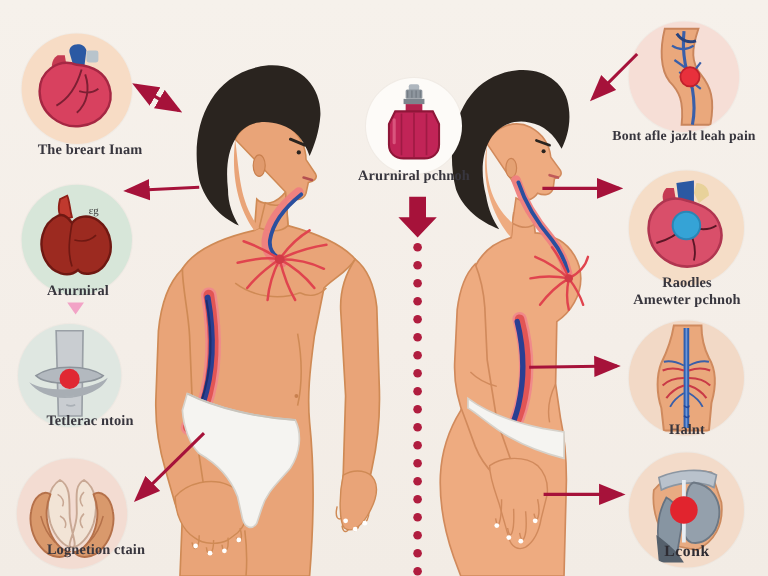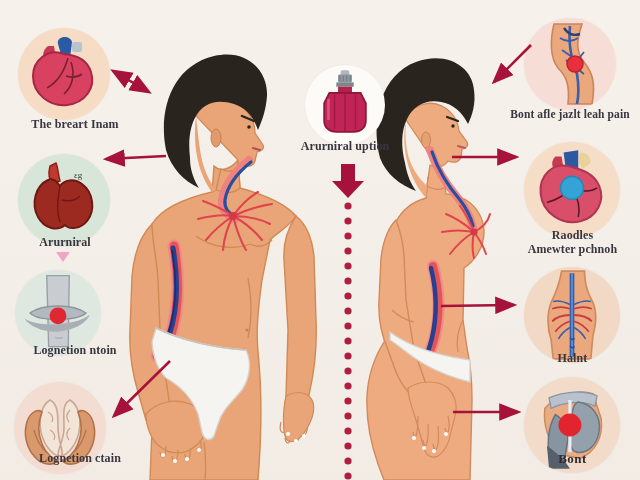--- a/index.html
+++ b/index.html
@@ -196,21 +196,21 @@
 
   <div class="circle" style="left:15px;top:270px;width:86px;height:86px;background:#dfe7e1">
     <svg viewBox="0 0 92 92">
       <path d="M34,6 L58,6 L57,82 L36,82 Z" fill="#c9cdd1" stroke="#9aa0a6" stroke-width="1.5"></path>
       <path d="M16,46 C30,36 62,36 76,46 C68,54 26,56 16,46 Z" fill="#b3b9bf" stroke="#8d949b" stroke-width="1.4"></path>
       <path d="M10,52 C26,62 64,60 80,48 C76,58 60,66 42,66 C28,66 16,60 10,52 Z" fill="#a8aeb4"></path>
       <circle cx="46" cy="49" r="9" fill="#e02833"></circle>
       <path d="M42,64 C46,66 50,64 50,64 M43,72 C47,74 51,72 51,72" fill="none" stroke="#aab0b6" stroke-width="1.4"></path>
     </svg>
   </div>
-  <div class="lbl" style="left:0px;top:344px;width:150px">Lognetion ntoin</div>
+  <div class="lbl" style="left:0px;top:344px;width:150px">Tetlerac ntoin</div>
 
   <div class="circle" style="left:14px;top:382px;width:92px;height:92px;background:#f3dcd2">
     <svg viewBox="0 0 92 92">
       <path d="M36,18 C26,24 24,40 28,54 C32,66 40,74 46,74 C52,74 44,60 44,46 C44,32 44,22 36,18 Z M56,18 C66,24 68,40 64,54 C60,66 52,74 46,74 C40,74 50,60 50,46 C50,32 48,22 56,18 Z" fill="#f2e4d6" stroke="#c8a894" stroke-width="1.6"></path>
       <path d="M34,30 C38,32 40,36 38,40 M56,28 C52,32 52,36 55,40 M36,48 C40,50 42,54 40,58 M56,46 C52,50 52,54 55,58" fill="none" stroke="#c8a894" stroke-width="1.3"></path>
       <path d="M12,44 C14,32 22,26 28,30 C24,40 24,52 28,62 C32,72 40,78 44,78 C40,84 28,84 20,74 C13,66 10,54 12,44 Z" fill="#d9996c" stroke="#b5714a" stroke-width="1.6"></path>
       <path d="M80,44 C78,32 70,26 64,30 C68,40 68,52 64,62 C60,72 52,78 48,78 C52,84 64,84 72,74 C79,66 82,54 80,44 Z" fill="#d9996c" stroke="#b5714a" stroke-width="1.6"></path>
       <path d="M20,48 C22,56 26,64 32,70 M72,48 C70,56 66,64 60,70" fill="none" stroke="#b5714a" stroke-width="1.2"></path>
     </svg>
   </div>
@@ -221,21 +221,21 @@
       <rect x="41" y="6" width="10" height="6" rx="2" fill="#aeb6be"></rect>
       <rect x="38" y="11" width="16" height="9" rx="1.5" fill="#8e969e"></rect>
       <path d="M40,12 L40,19 M44,12 L44,19 M48,12 L48,19 M52,12 L52,19" stroke="#6e767e" stroke-width="1"></path>
       <rect x="36" y="20" width="20" height="5" fill="#7d858d"></rect>
       <rect x="38" y="25" width="16" height="7" fill="#b2234e"></rect>
       <path d="M28,32 L64,32 L70,44 L70,64 C70,72 64,77 56,77 L36,77 C28,77 22,72 22,64 L22,44 Z" fill="#c12457" stroke="#8e1638" stroke-width="2"></path>
       <path d="M34,34 L34,74 M46,33 L46,76 M58,34 L58,74" stroke="#a01a44" stroke-width="1.6"></path>
       <path d="M27,40 L27,62" stroke="#d9557d" stroke-width="3" stroke-linecap="round"></path>
     </svg>
   </div>
-  <div class="lbl" style="left:275px;top:140px;width:140px">Arurniral uption</div>
+  <div class="lbl" style="left:275px;top:140px;width:140px">Arurniral pchnoh</div>
 
   <div class="circle" style="left:524px;top:18px;width:92px;height:92px;background:#f6ded6">
     <svg viewBox="0 0 92 92">
       <path d="M30,6 L58,6 C52,24 52,34 60,44 C68,54 72,64 68,86 L44,86 C46,66 42,58 34,50 C26,40 26,22 30,6 Z" fill="#eaa87c" stroke="#c9855c" stroke-width="1.6"></path>
       <path d="M46,8 C44,28 48,42 53,56 C55,68 55,76 53,86" fill="none" stroke="#3a5fa9" stroke-width="2.6"></path>
       <path d="M38,32 L58,46 M60,34 L46,52 M42,42 L60,56 M36,20 C42,24 48,24 54,20" fill="none" stroke="#3a5fa9" stroke-width="1.8"></path>
       <path d="M40,10 C44,16 50,18 56,16" fill="none" stroke="#27427c" stroke-width="2.4"></path>
       <circle cx="51" cy="46" r="8" fill="#e8303c" stroke="#c0202c" stroke-width="1.5"></circle>
     </svg>
   </div>
@@ -282,15 +282,15 @@
     <svg viewBox="0 0 92 92">
       <path d="M20,30 C30,18 50,12 66,16 L74,40 C76,58 68,72 54,78 L34,74 C24,64 18,46 20,30 Z" fill="#e8ab82" stroke="#cc8a5e" stroke-width="1.4"></path>
       <path d="M24,20 C38,14 58,12 70,18 L68,28 C56,22 38,24 26,30 Z" fill="#b9c2cc" stroke="#8b96a2" stroke-width="1.3"></path>
       <path d="M52,24 C66,26 74,38 72,52 C70,66 60,74 50,72 C44,70 42,60 44,48 C46,36 46,26 52,24 Z" fill="#94a0ac" stroke="#6d7884" stroke-width="1.5"></path>
       <path d="M30,36 C38,40 42,50 42,60 L38,84 L26,84 C22,68 22,50 30,36 Z" fill="#8795a2" stroke="#667280" stroke-width="1.4"></path>
       <path d="M44,22 L44,72" stroke="#e8edf2" stroke-width="3"></path>
       <path d="M22,66 C30,72 38,78 44,88 L24,88 Z" fill="#55606c"></path>
       <circle cx="44" cy="46" r="11" fill="#e1242e"></circle>
     </svg>
   </div>
-  <div class="lbl hand-script" style="left:515px;top:452px;width:115px">Bont</div>
+  <div class="lbl hand-script" style="left:515px;top:452px;width:115px">Lconk</div>
 
 </div>
 
 </body></html>

